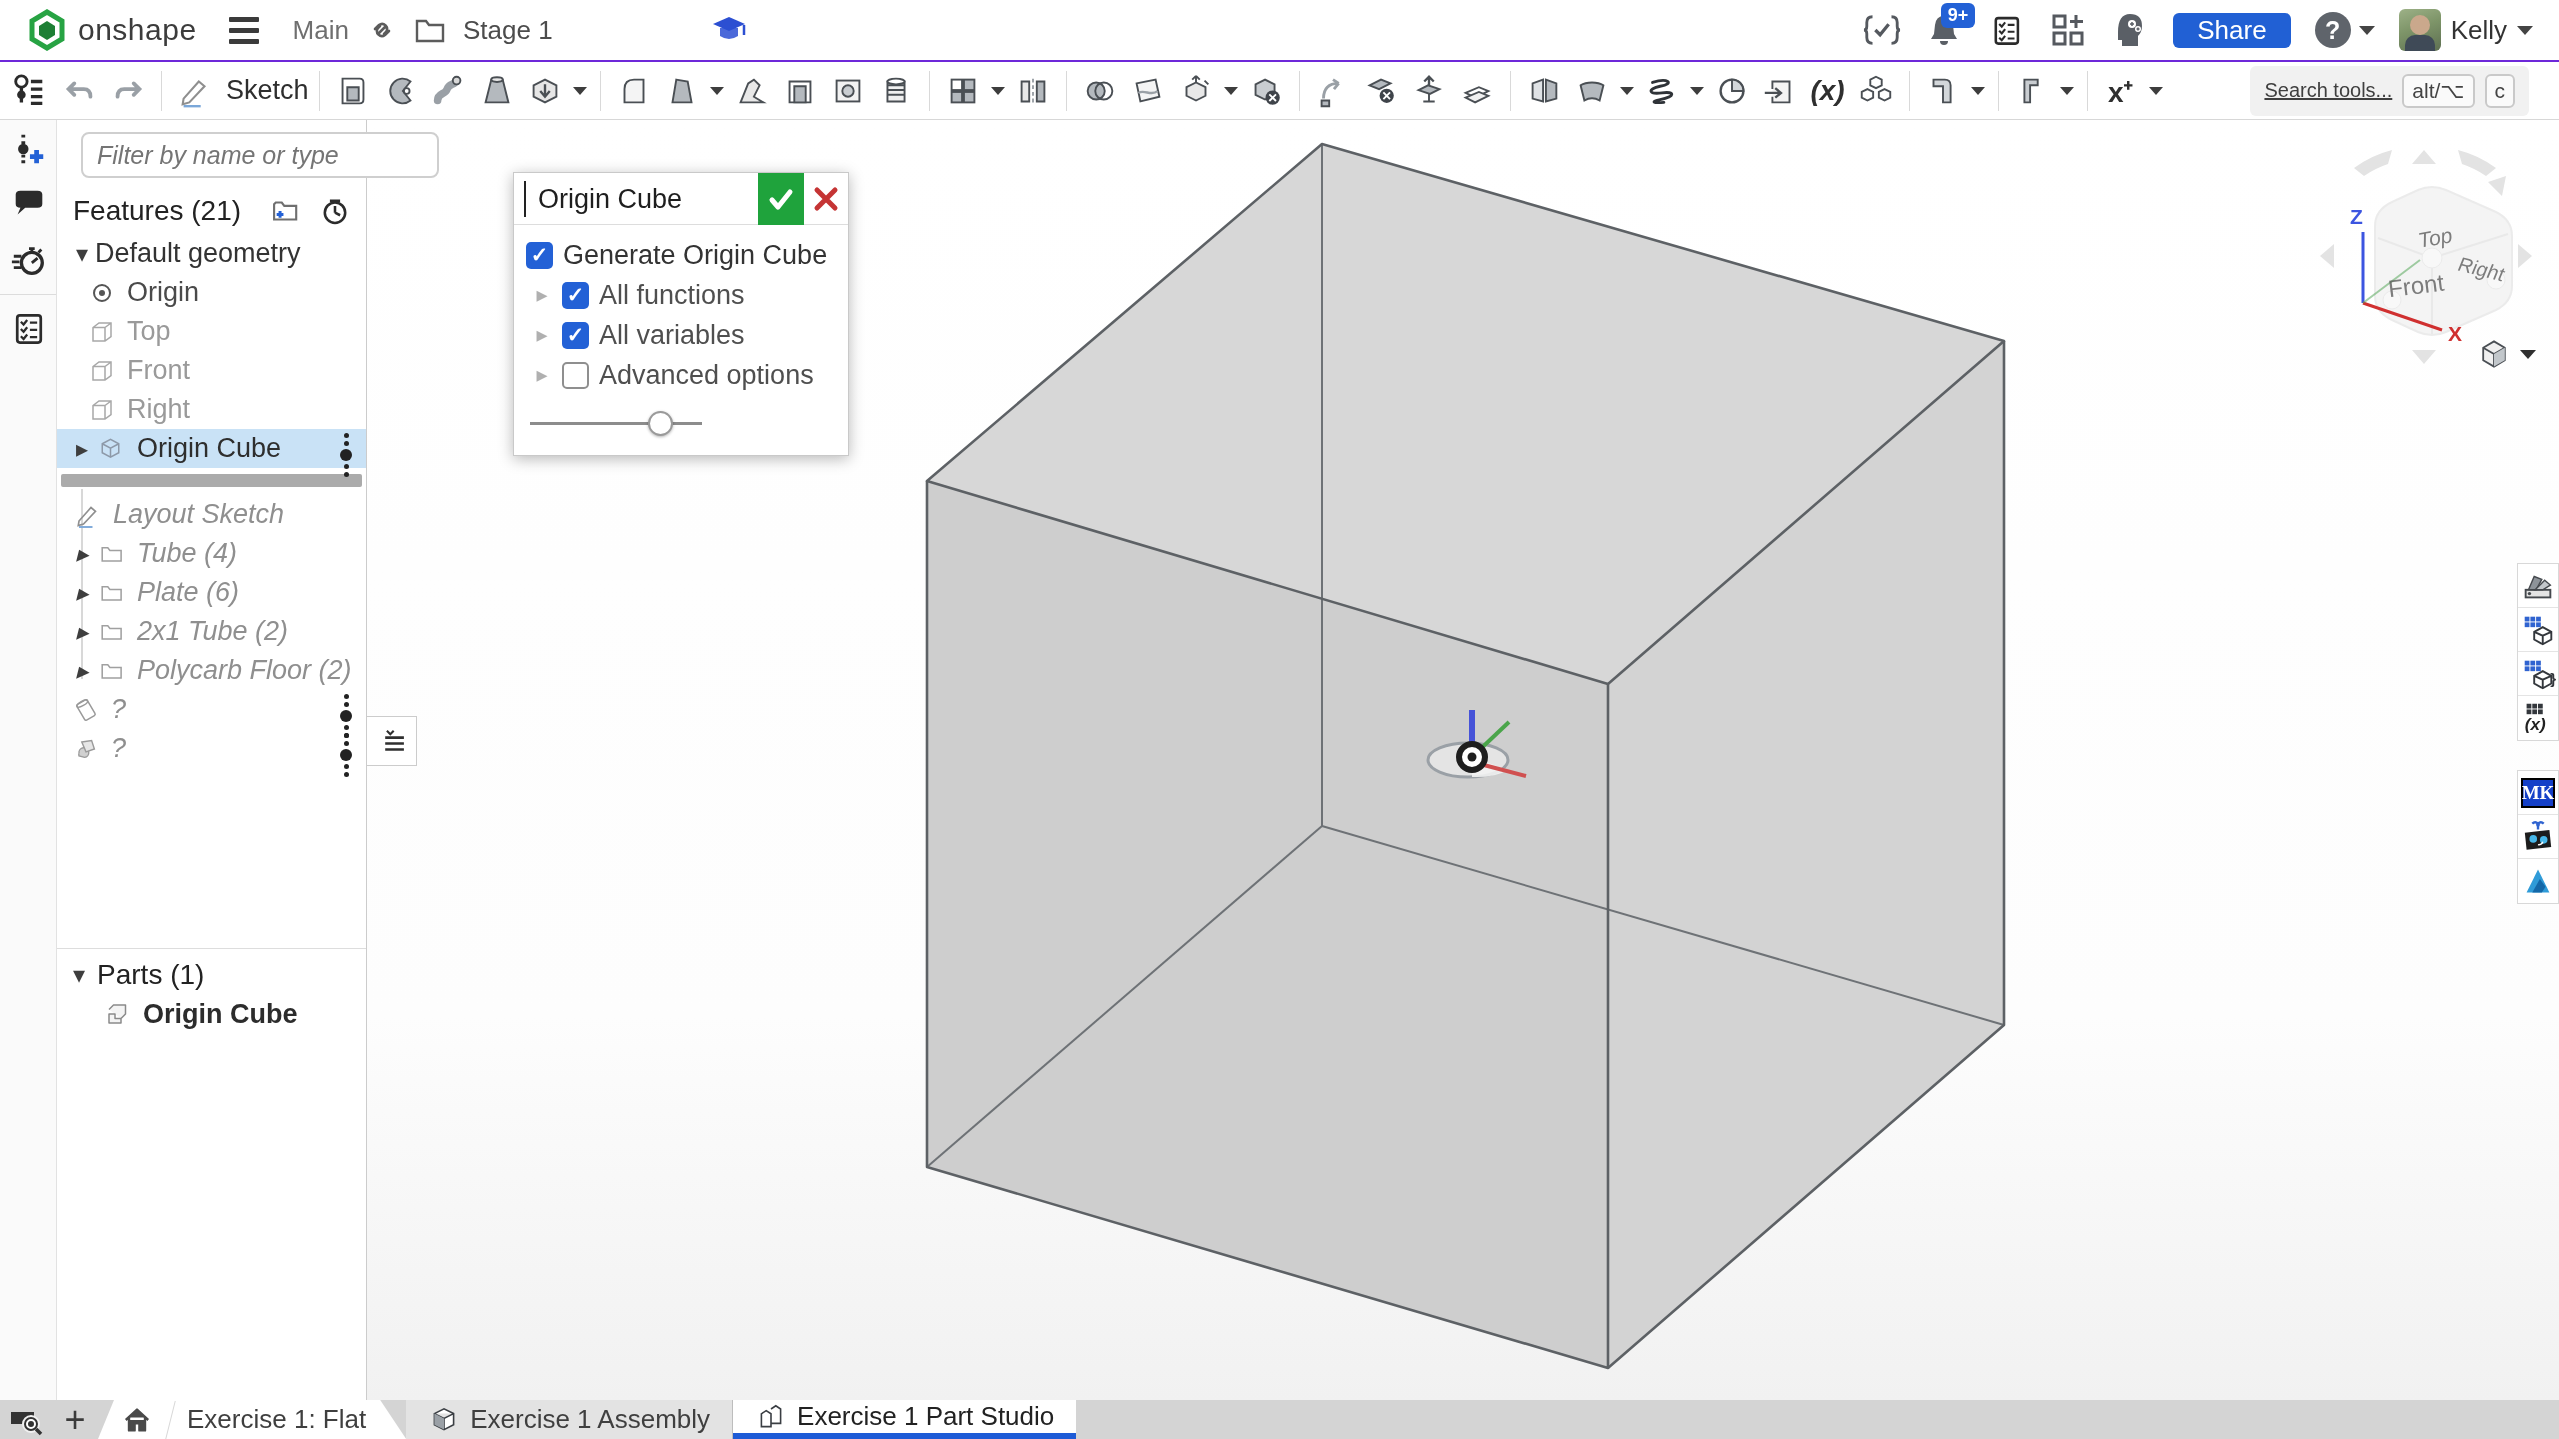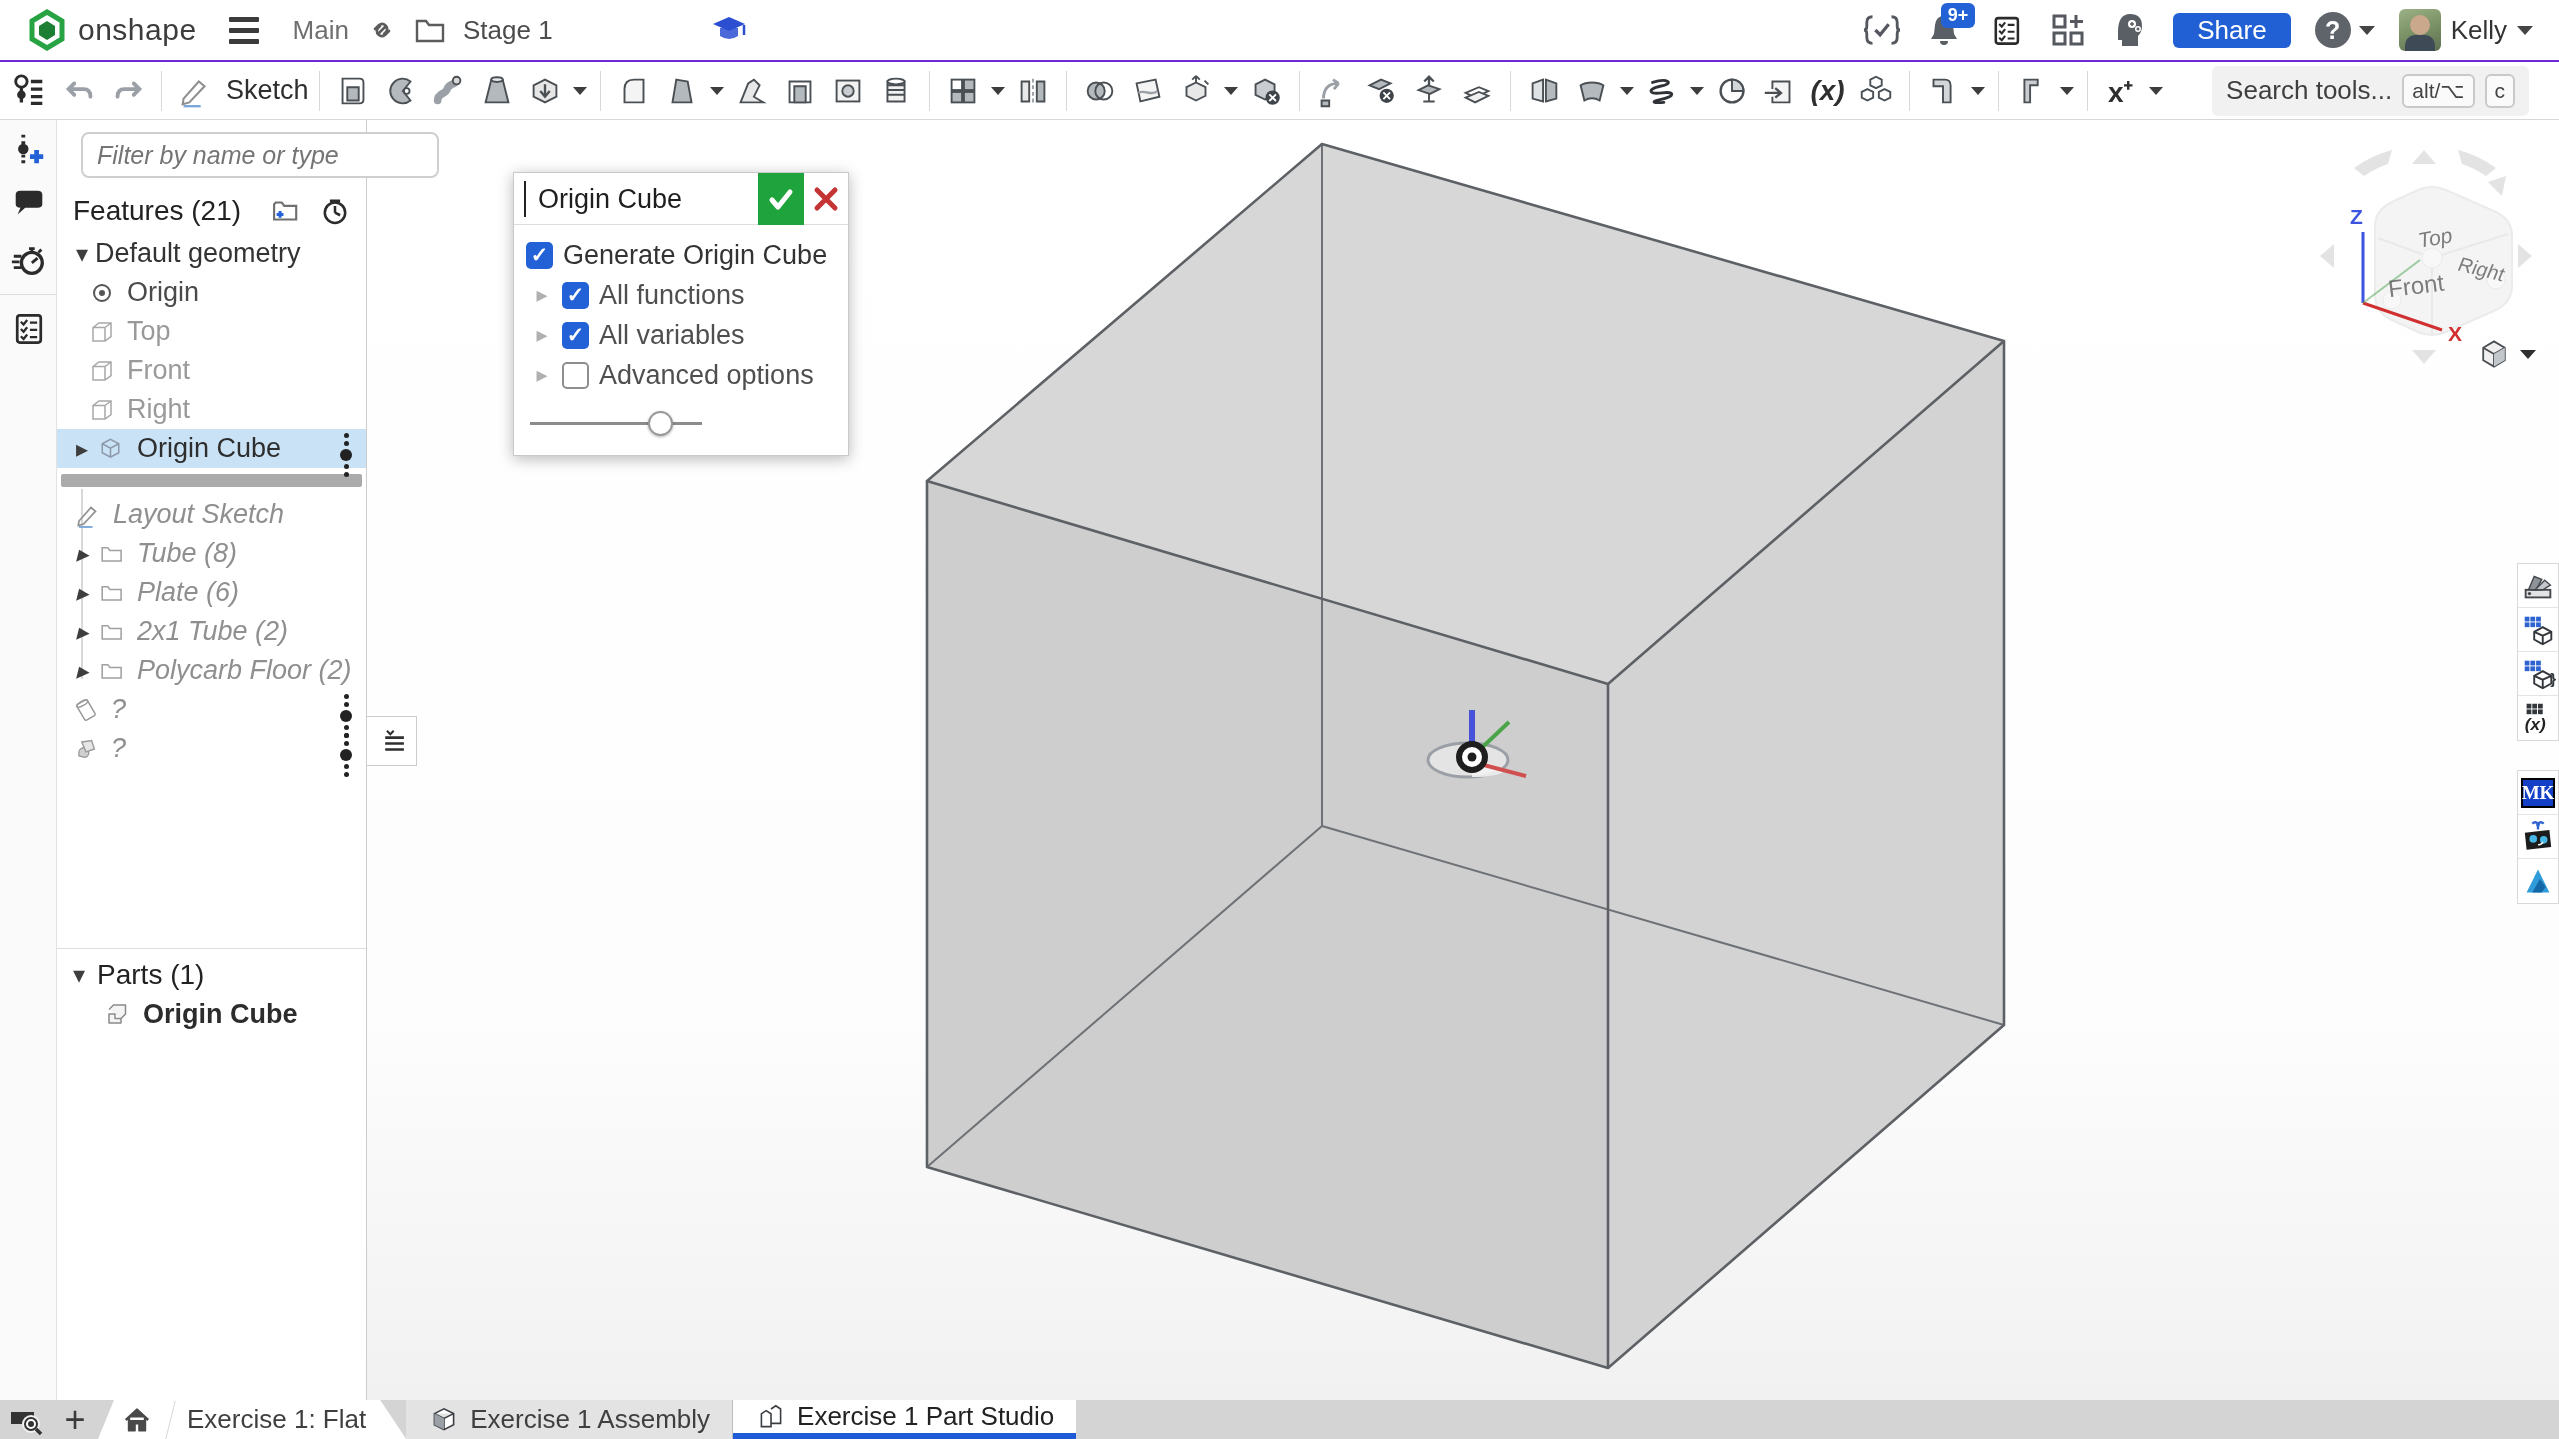--- a/index.html
+++ b/index.html
@@ -42,21 +42,21 @@
   .tools { display:flex; align-items:center; gap:2px; }
   .tbi { width:46px; height:46px; display:flex; align-items:center; justify-content:center; border-radius:4px; cursor:pointer; }
   .tbi svg { width:38px; height:38px; }
   .tbi-caret { width:20px; height:46px; display:flex; align-items:center; justify-content:center; cursor:pointer; }
   .tbi-caret i { width:0; height:0; border-left:7px solid transparent; border-right:7px solid transparent; border-top:8px solid #3d3d3d; }
   .sep { width:1px; height:40px; background:#d9d9d9; margin:0 8px; }
   .sketch-label { font-size:27px; color:#2e2e2e; margin-left:6px; cursor:pointer;}
   .glyph-ic { font-size:28px; font-weight:bold; color:#2f2f2f; font-style:italic; }
   .search-tools { margin-left:auto; margin-right:30px; background:#f1f1f1; border-radius:6px;
     display:flex; align-items:center; gap:10px; padding:8px 14px; cursor:text; }
-  .search-tools .st-text { font-size:26px; color:#3f3f3f; }
+  .search-tools .st-text { font-size:20px; color:#3f3f3f;text-decoration:underline; }
   .kbd { border:2px solid #c9c9c9; background:#fafafa; border-radius:6px; font-size:21px;
     color:#444; padding:3px 8px; }
 
   
   #left-rail { left:0; top:120px; width:57px; height:1280px; background:#fafafa; border-right:1px solid #e2e2e2; z-index:30; }
   .rail-ic { width:57px; height:56px; display:flex; align-items:center; justify-content:center; cursor:pointer; }
   .rail-div { height:1px; background:#dcdcdc; margin:6px 0; }
 
   
   #panel { left:57px; top:120px; width:310px; height:1280px; background:#fff; border-right:1px solid #ccc; z-index:30; }
@@ -808,21 +808,21 @@
         </span>
       <span>Layout Sketch</span>
     </div>
     <div class="trow ital">
       <span class="chev">▸</span>
       <span class="ic">
           <svg width="30" height="28" viewBox="0 0 40 40">
             <use href="#g-folder"></use>
           </svg>
         </span>
-      <span>Tube (8)</span>
+      <span>Tube (4)</span>
     </div>
     <div class="trow ital">
       <span class="chev">▸</span>
       <span class="ic">
           <svg width="30" height="28" viewBox="0 0 40 40">
             <use href="#g-folder"></use>
           </svg>
         </span>
       <span>Plate (6)</span>
     </div>

